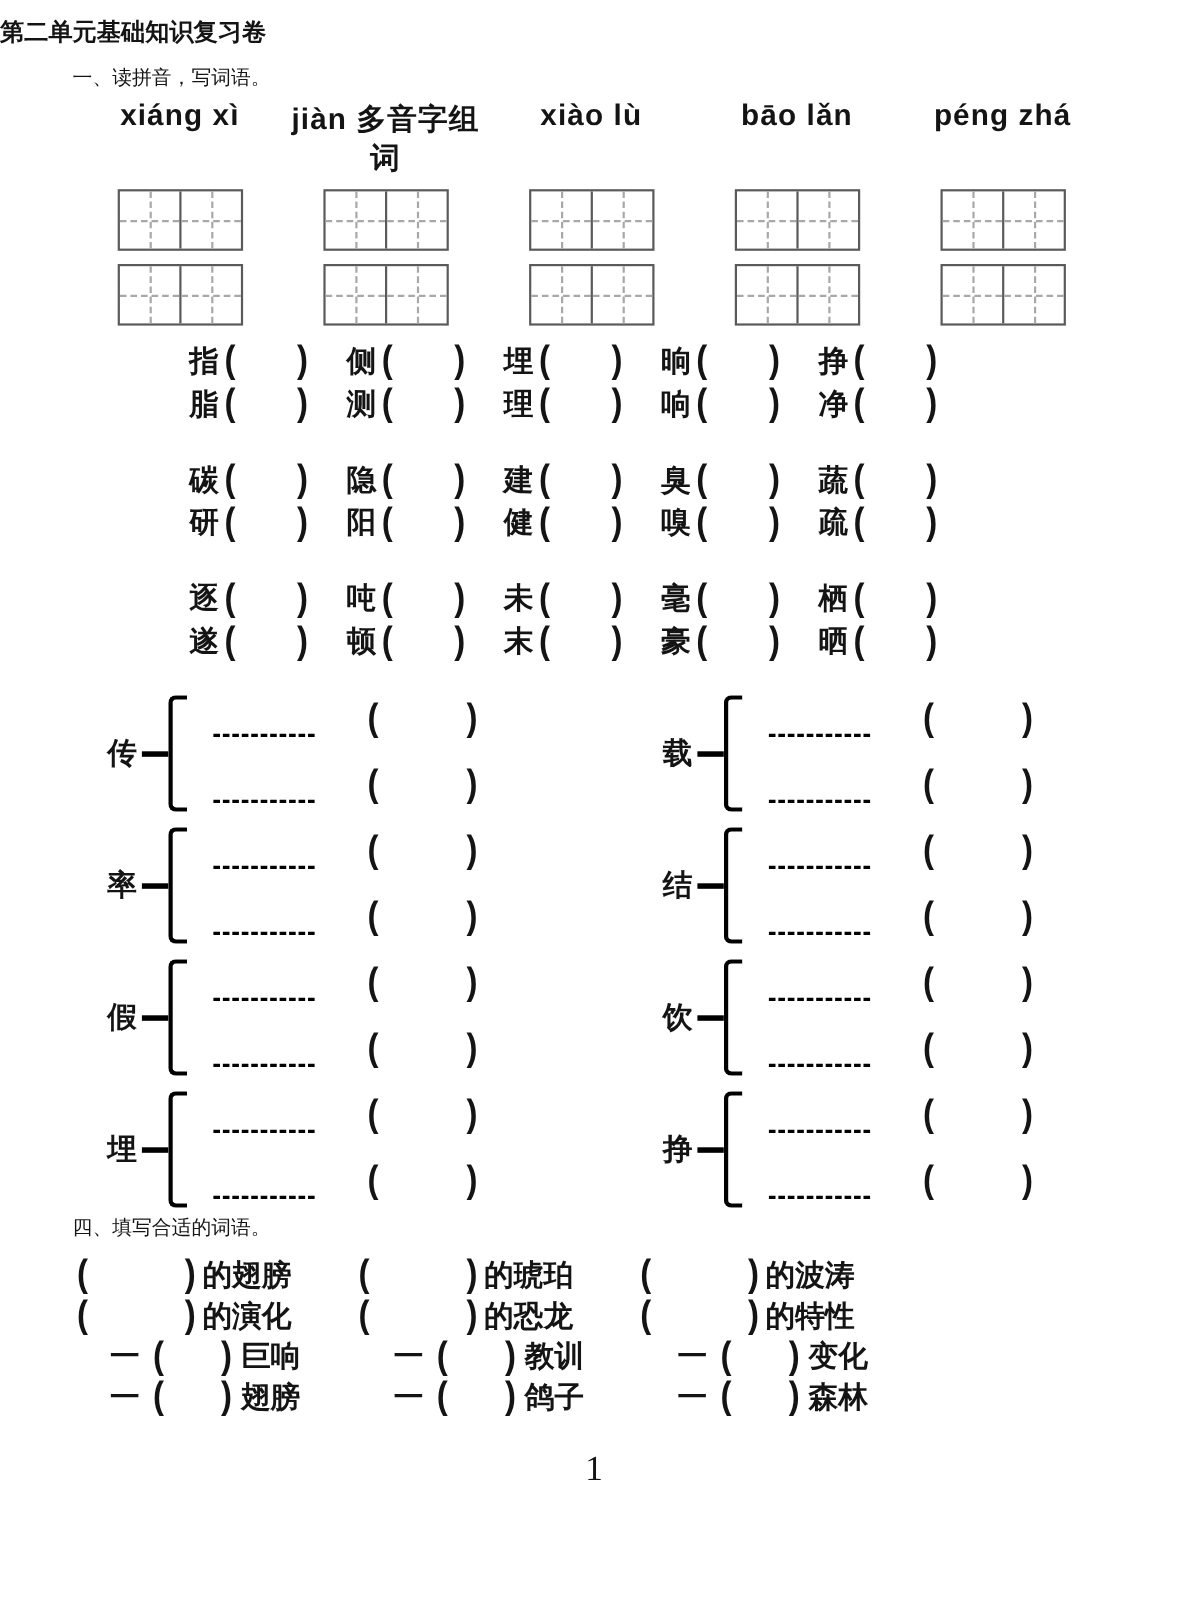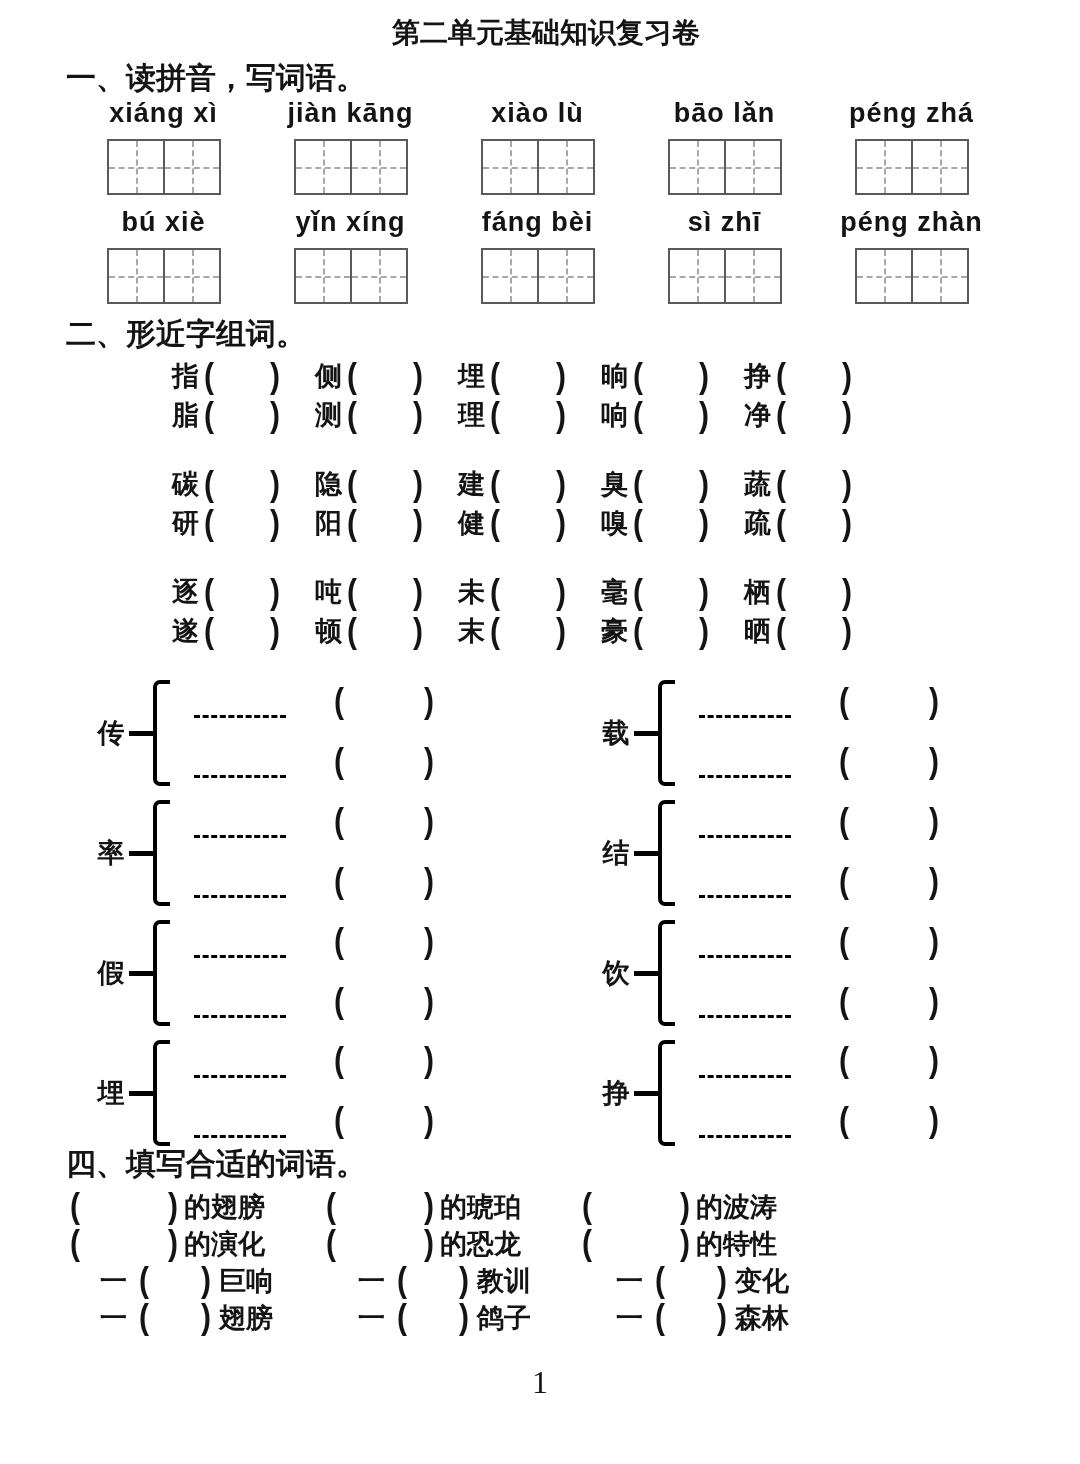--- a/index.html
+++ b/index.html
@@ -5,27 +5,26 @@
   html,body { margin:0; padding:0; background:#ffffff; }
   .page {
     position:relative;
     width:1080px; height:1464px;
     background:#ffffff;
     color:#141414;
     font-family:"Liberation Sans", sans-serif;
     overflow:hidden;
   }
   .title {
-    margin:14px 0 8px 12px;
-    text-align:center;
-    font-size:28px; font-weight:bold;
+    margin:14px 0 8px 0;
+    font-size:22px; font-weight:bold;
   }
   .heading {
     margin-left:66px;
-    font-size:30px; font-weight:bold;
+    font-size:18px; font-weight:normal;
     line-height:36px;
   }
   
   .py-row { display:flex; margin-left:70px; width:940px; margin-top:2px; }
   .py-col {
     width:187px; text-align:center;
     font-size:27px; font-weight:bold; letter-spacing:1px;
   }
   .grid-row { display:flex; margin-left:70px; width:940px; margin-top:10px; margin-bottom:12px; }
   .grid-col { width:187px; display:flex; justify-content:center; }
@@ -89,21 +88,21 @@
 </head>
 <body>
 
 <div class="page">
   <div class="title">第二单元基础知识复习卷</div>
 
   <div class="heading">一、读拼音，写词语。</div>
   <div id="s1">
       <div class="py-row">
         <div class="py-col">xiáng xì</div>
-        <div class="py-col">jiàn kāng</div>
+        <div class="py-col">jiàn 多音字组词</div>
         <div class="py-col">xiào lù</div>
         <div class="py-col">bāo lǎn</div>
         <div class="py-col">péng zhá</div>
       </div>
       <div class="grid-row">
         <div class="grid-col">
           <div class="grid-box">
             <div class="cell"></div>
             <div class="cell"></div>
           </div>
@@ -126,27 +125,20 @@
             <div class="cell"></div>
           </div>
         </div>
         <div class="grid-col">
           <div class="grid-box">
             <div class="cell"></div>
             <div class="cell"></div>
           </div>
         </div>
       </div>
-      <div class="py-row">
-        <div class="py-col">bú xiè</div>
-        <div class="py-col">yǐn xíng</div>
-        <div class="py-col">fáng bèi</div>
-        <div class="py-col">sì zhī</div>
-        <div class="py-col">péng zhàn</div>
-      </div>
       <div class="grid-row">
         <div class="grid-col">
           <div class="grid-box">
             <div class="cell"></div>
             <div class="cell"></div>
           </div>
         </div>
         <div class="grid-col">
           <div class="grid-box">
             <div class="cell"></div>
@@ -167,21 +159,20 @@
         </div>
         <div class="grid-col">
           <div class="grid-box">
             <div class="cell"></div>
             <div class="cell"></div>
           </div>
         </div>
       </div>
     </div>
 
-  <div class="heading">二、形近字组词。</div>
   <div id="s2">
       <div class="s2block">
         <div class="s2row">
           <div class="s2cell">
             <span class="ch">指</span>
             <span class="po">(</span>
             <span class="pc">)</span>
           </div>
           <div class="s2cell">
             <span class="ch">侧</span>

